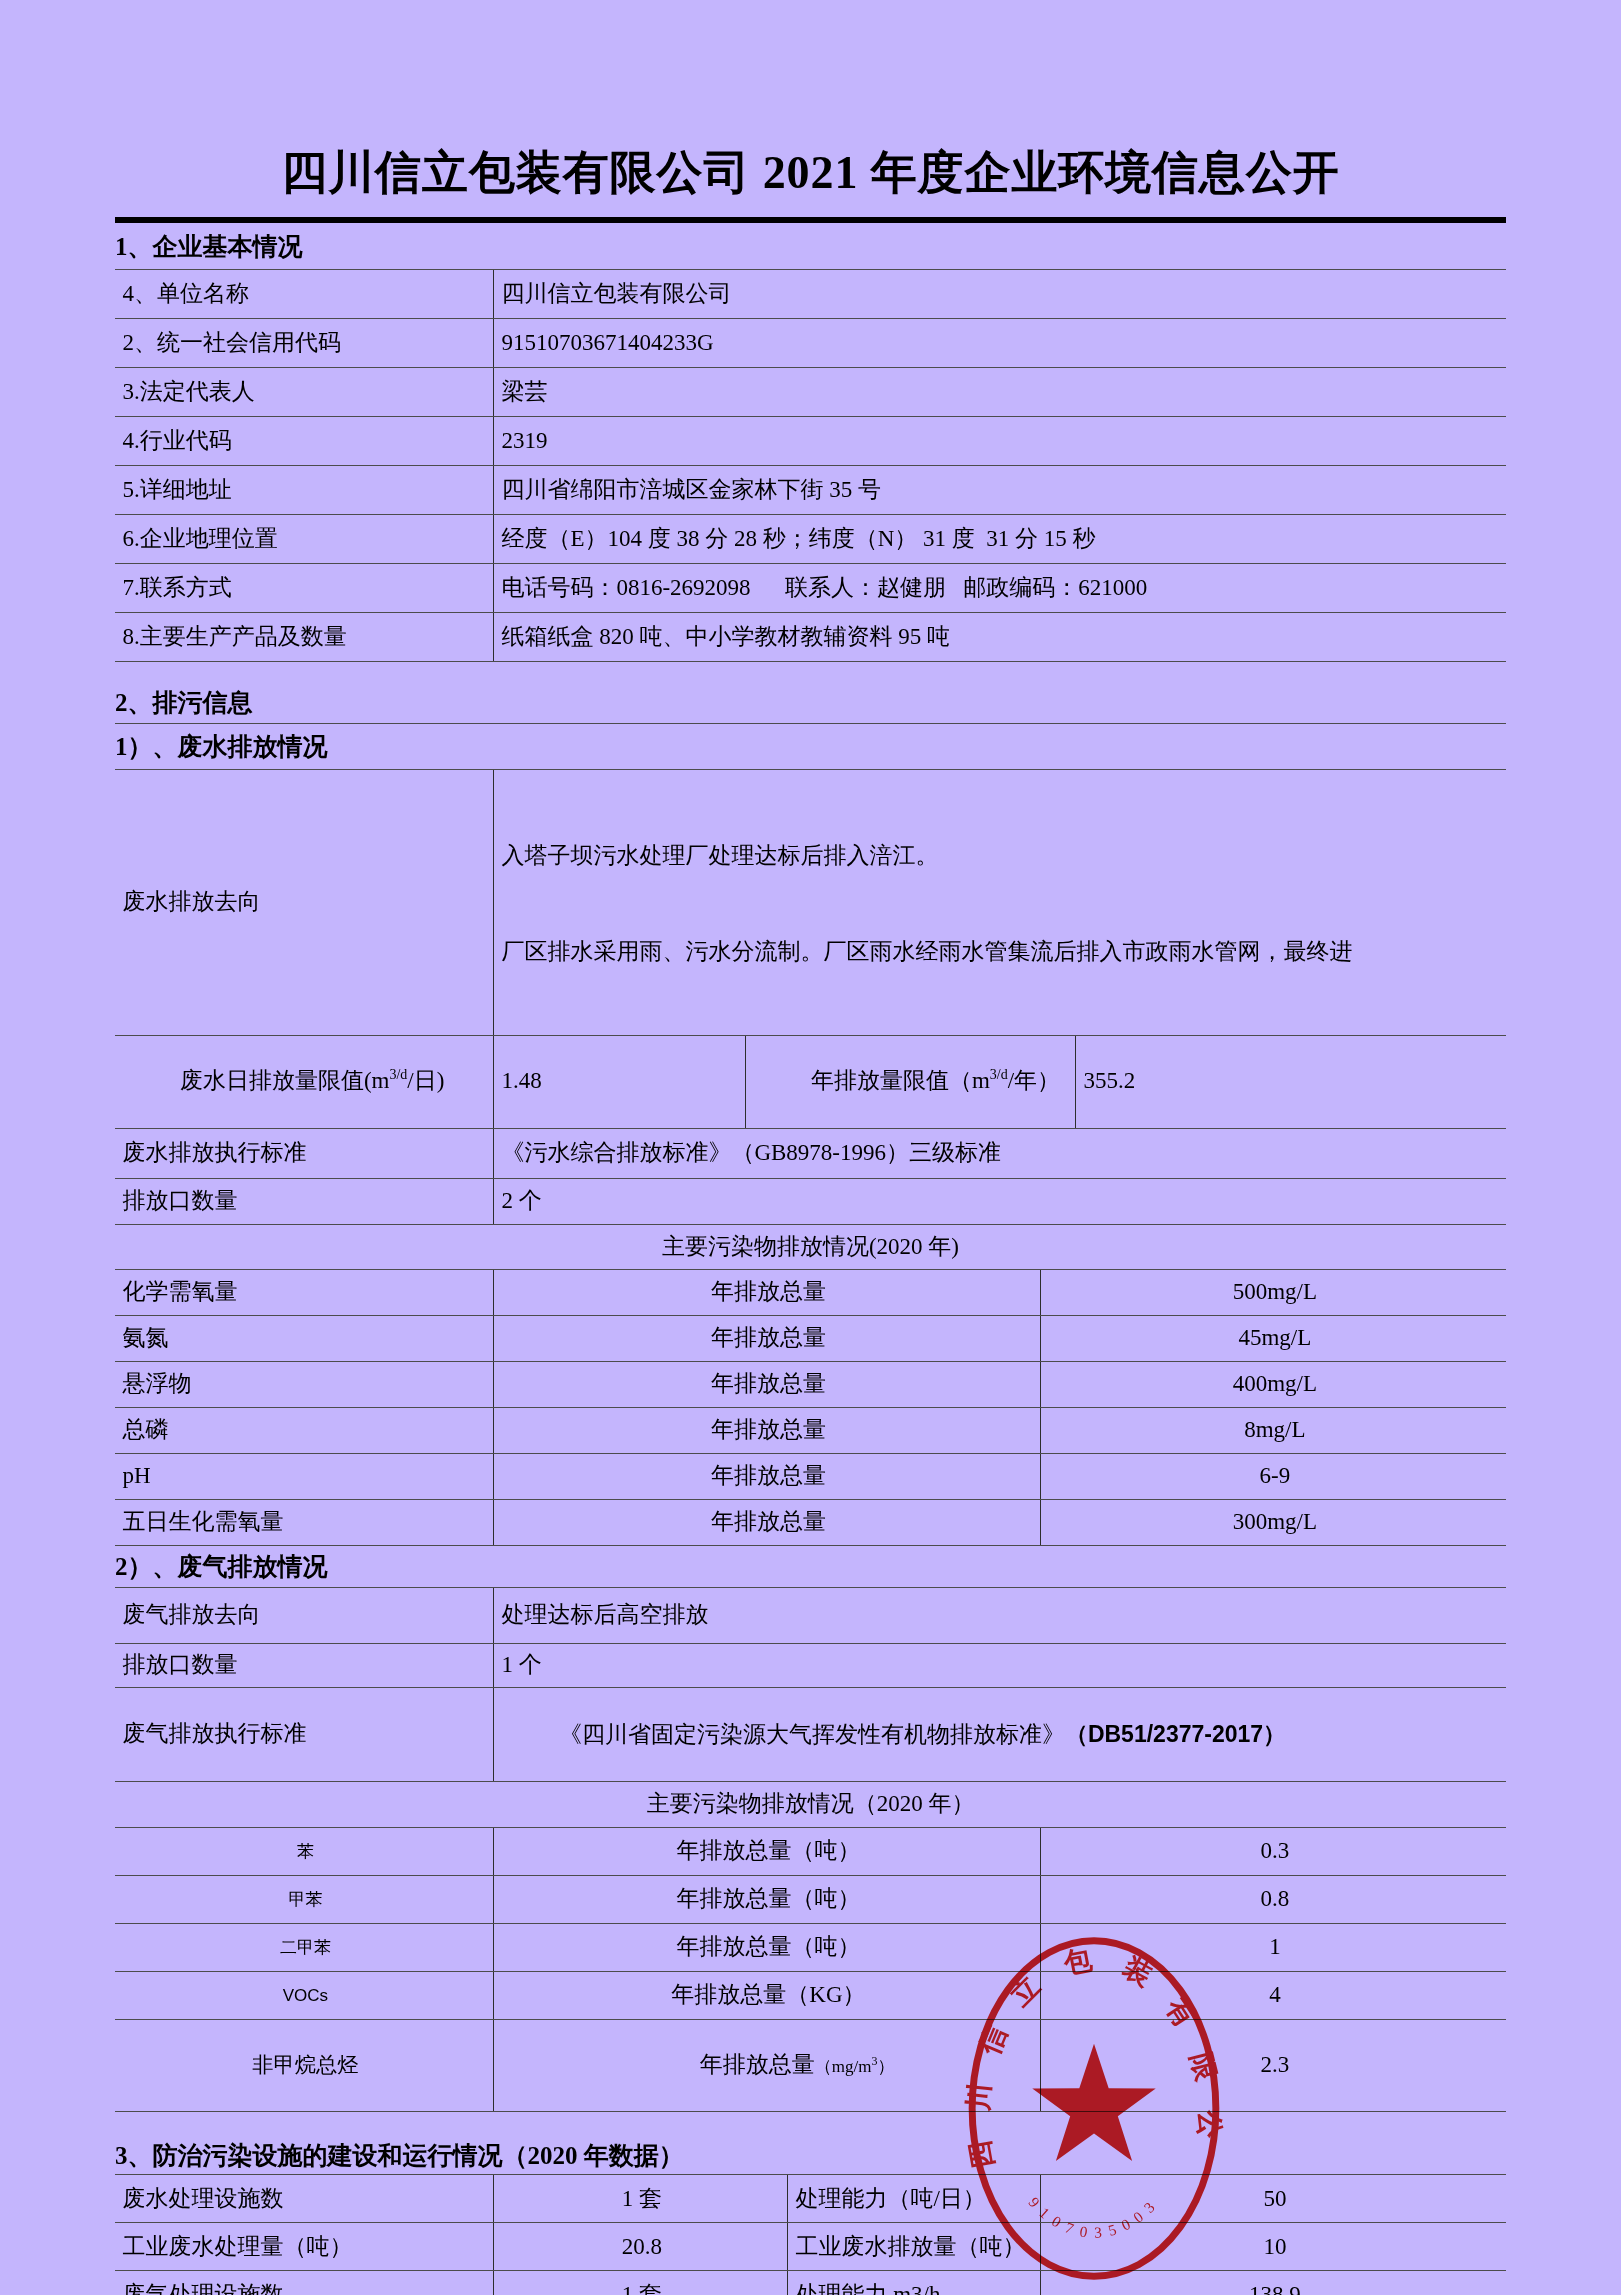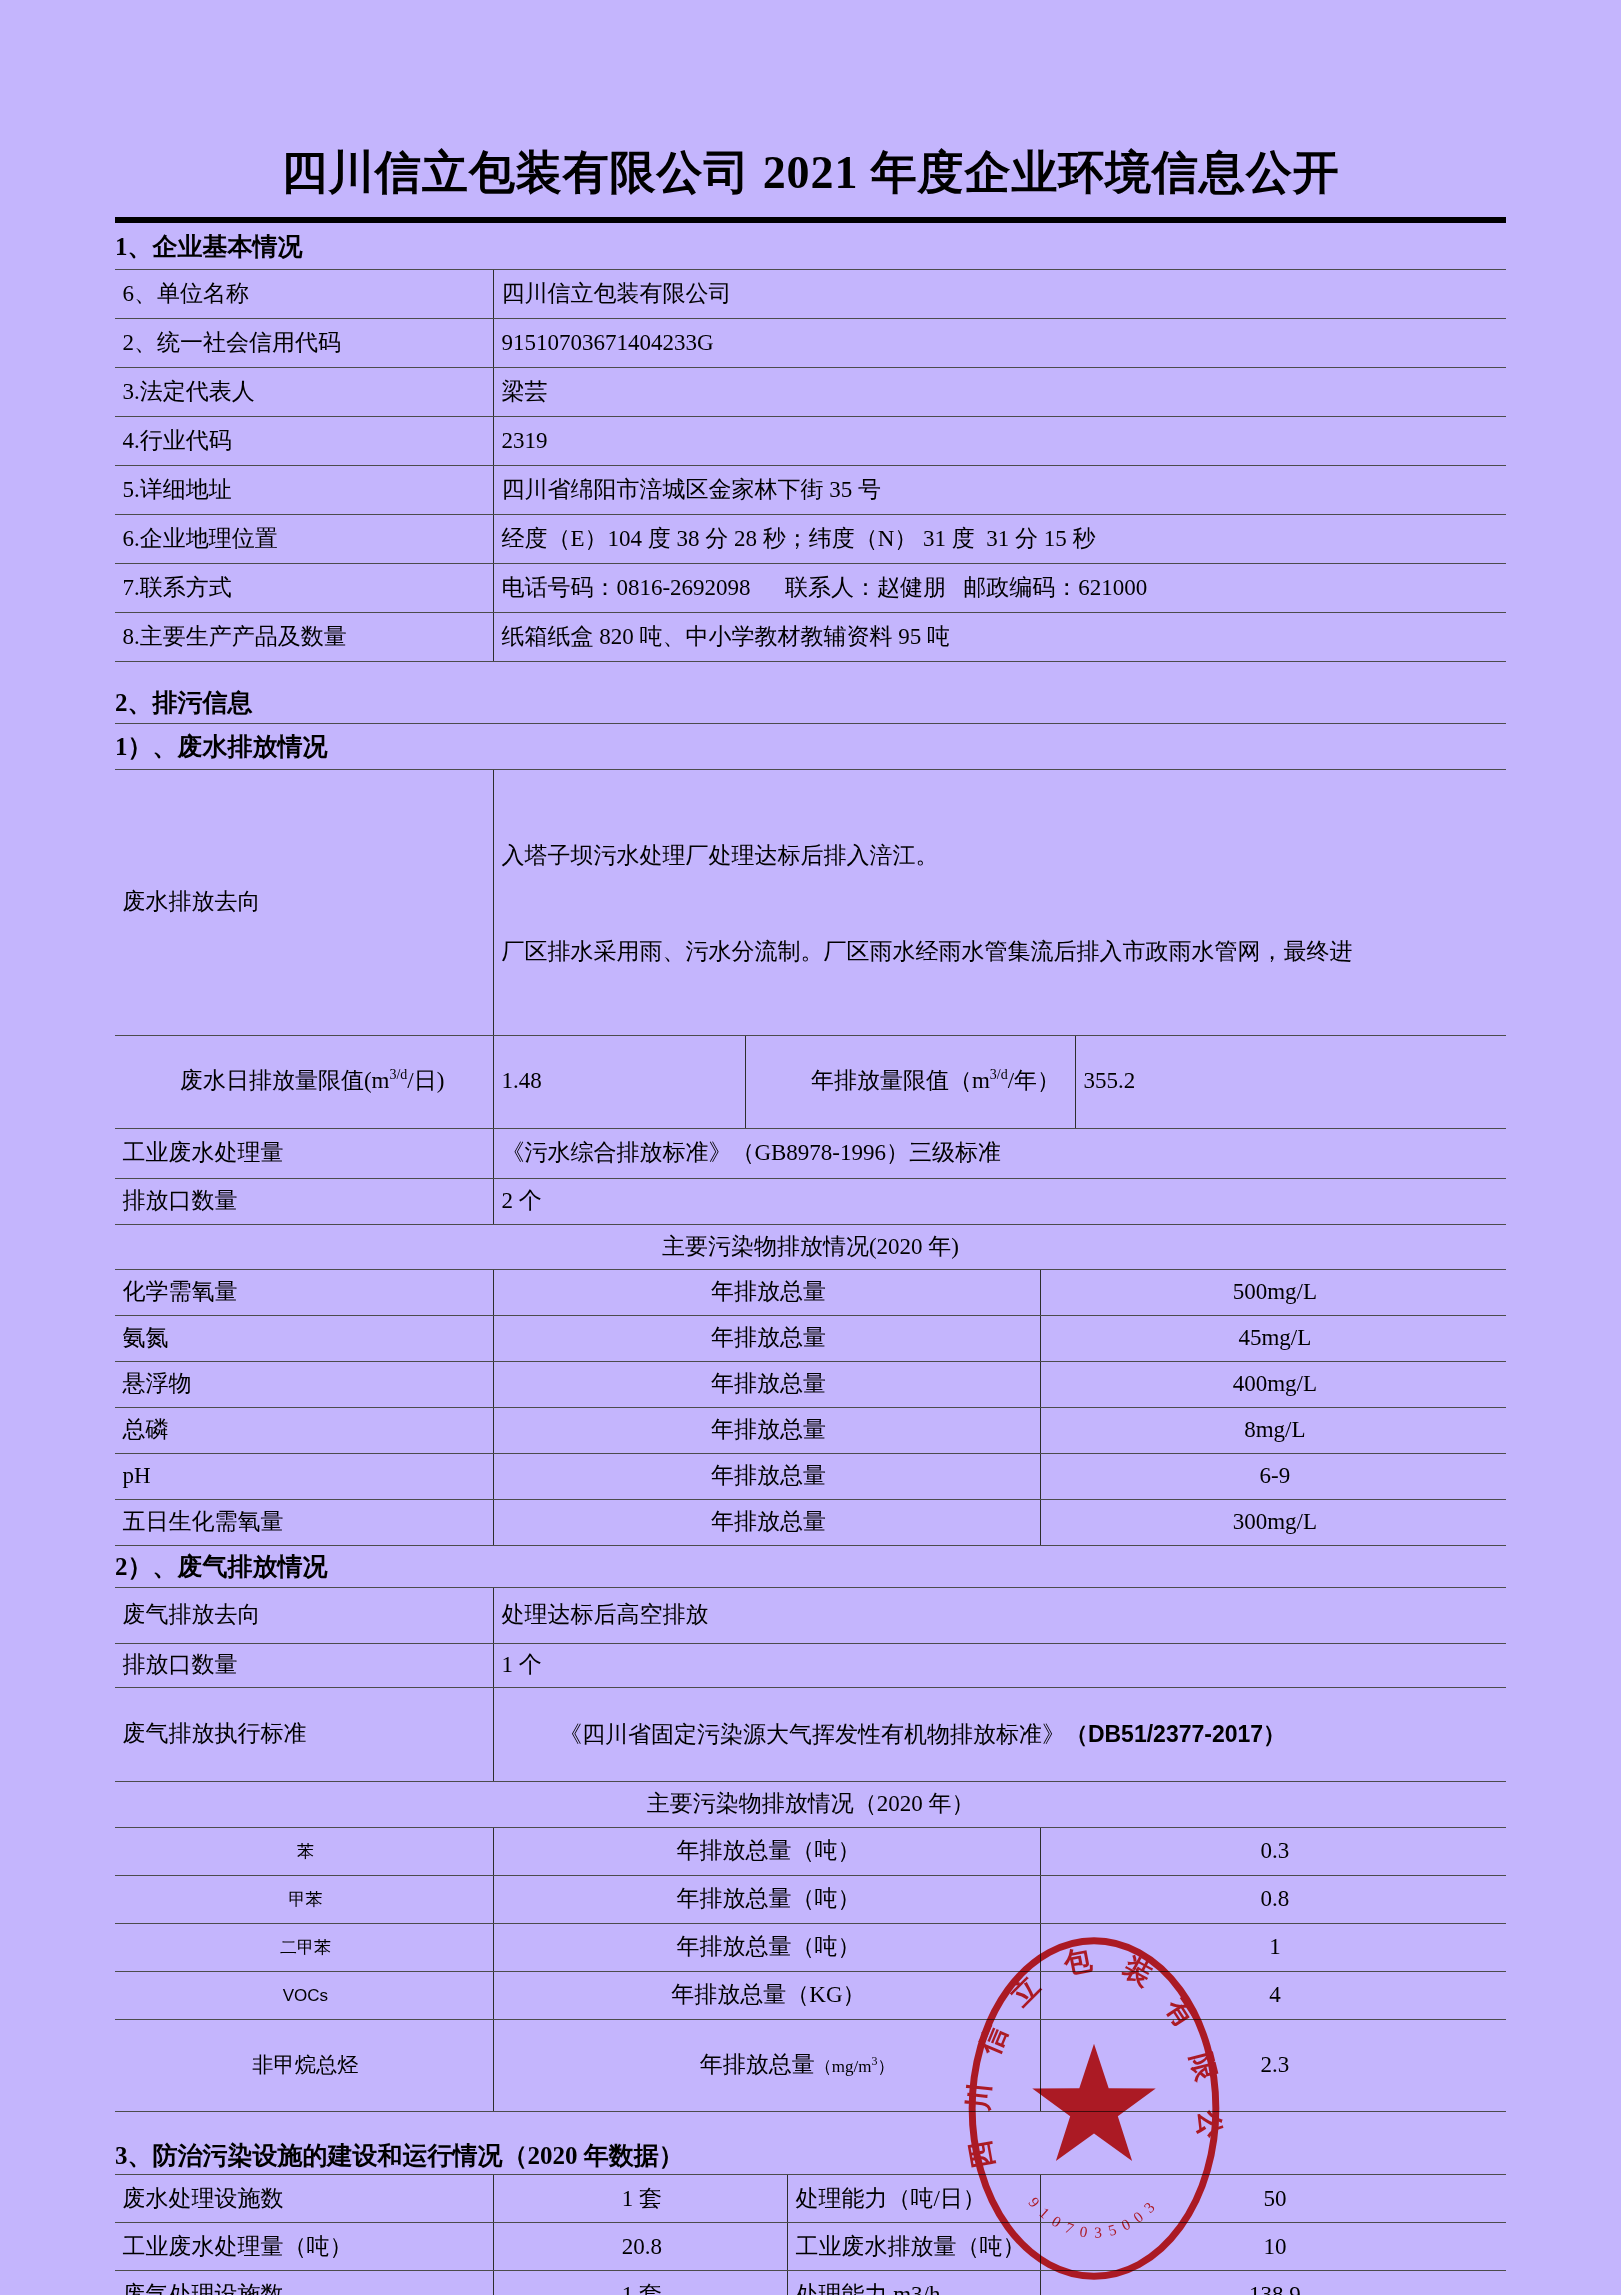--- a/index.html
+++ b/index.html
@@ -97,21 +97,21 @@
 <div class="page">
   <div class="doc">
 
     <div class="title">四川信立包装有限公司 2021 年度企业环境信息公开</div>
     <div class="title-rule"></div>
 
     <div class="sec-h">1、企业基本情况</div>
 
     <div class="tbl">
       <div class="row h103">
-        <div class="cell w816">6、单位名称</div>
+        <div class="cell w816">4、单位名称</div>
         <div class="cell grow bl">四川信立包装有限公司</div>
       </div>
       <div class="row h103">
         <div class="cell w816">2、统一社会信用代码</div>
         <div class="cell grow bl">91510703671404233G</div>
       </div>
       <div class="row h103">
         <div class="cell w816">3.法定代表人</div>
         <div class="cell grow bl">梁芸</div>
       </div>
@@ -152,21 +152,21 @@
         <div class="cell w816"><span>
           <span>废水日排放量限值(m</span><sup class="u">3/d</sup><span>/日)</span>
         </span></div>
         <div class="cell w543 bl">1.48</div>
         <div class="cell w711 bl"><span>
           <span>年排放量限值（m</span><sup class="u">3/d</sup><span>/年）</span>
         </span></div>
         <div class="cell grow bl">355.2</div>
       </div>
       <div class="row h105">
-        <div class="cell w816">工业废水处理量</div>
+        <div class="cell w816">废水排放执行标准</div>
         <div class="cell grow bl">《污水综合排放标准》（GB8978-1996）三级标准</div>
       </div>
       <div class="row h98">
         <div class="cell w816">排放口数量</div>
         <div class="cell grow bl">2 个</div>
       </div>
       <div class="subtitle">主要污染物排放情况(2020 年)</div>
 
       <div class="row h97">
         <div class="cell w816">化学需氧量</div>

